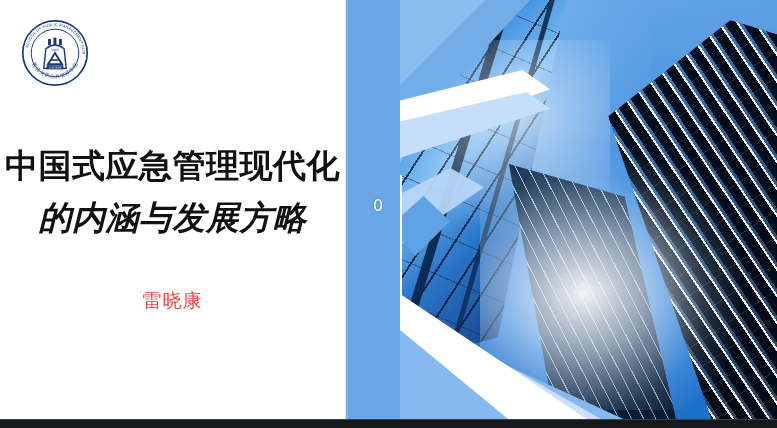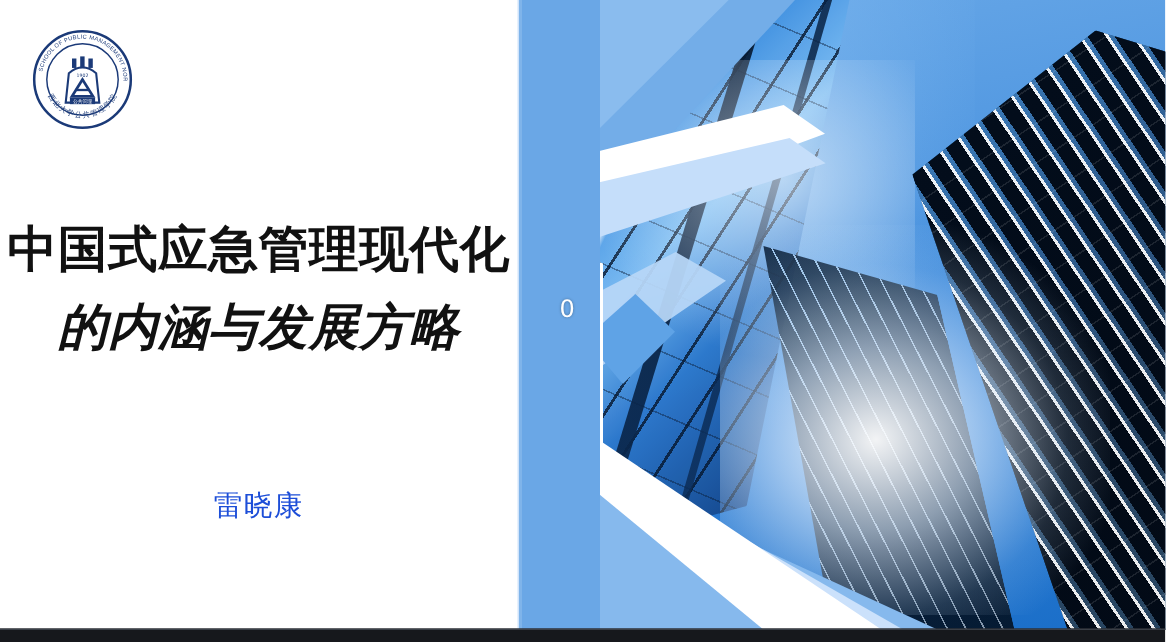--- a/index.html
+++ b/index.html
@@ -54,24 +54,23 @@
   .title-line.l1 { font-size: 33px; }
   .title-line.l2 { font-size: 33px; font-style: italic; }
 
   .author {
     position: absolute;
     left: 0; top: 288px;
     width: 345px;
     text-align: center;
     font-family: "DejaVu Sans", "Liberation Sans", sans-serif;
     font-size: 19px;
-    color: #1d4ed8;
+    color: #ef4444;
     letter-spacing: 1px;
     z-index: 12;
-    margin-top: 36px;
   }
 
   
   .image-area {
     position: absolute;
     left: 330px; top: 0;
     width: 447px; height: 420px;
     overflow: hidden;
     z-index: 2;
   }

